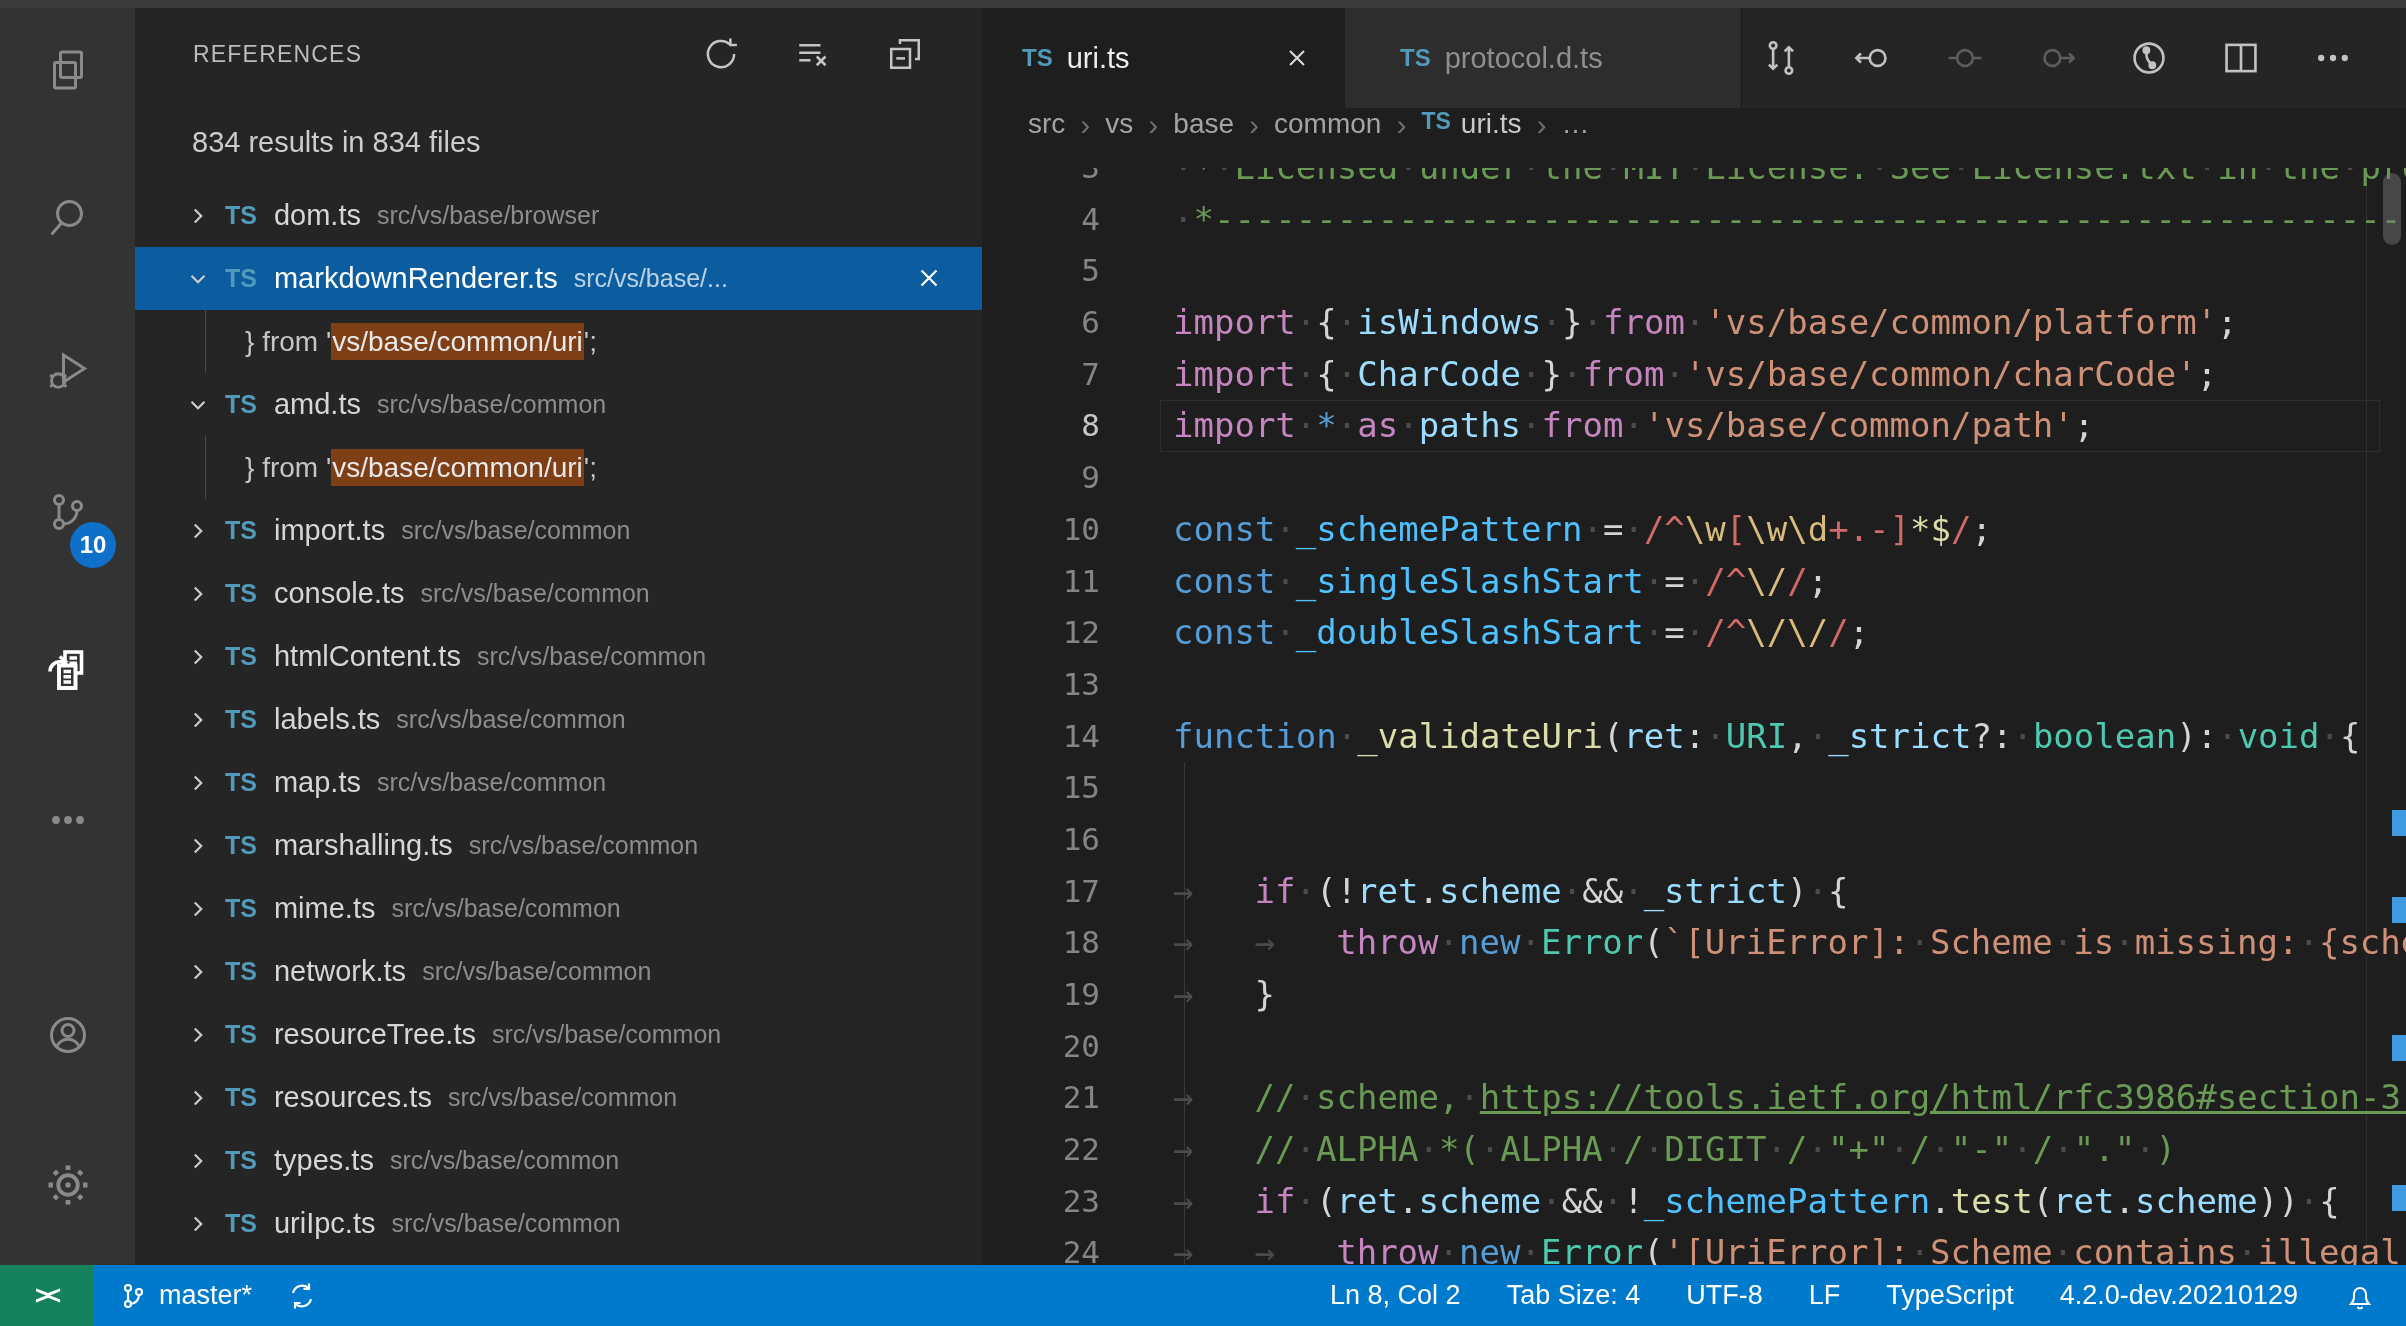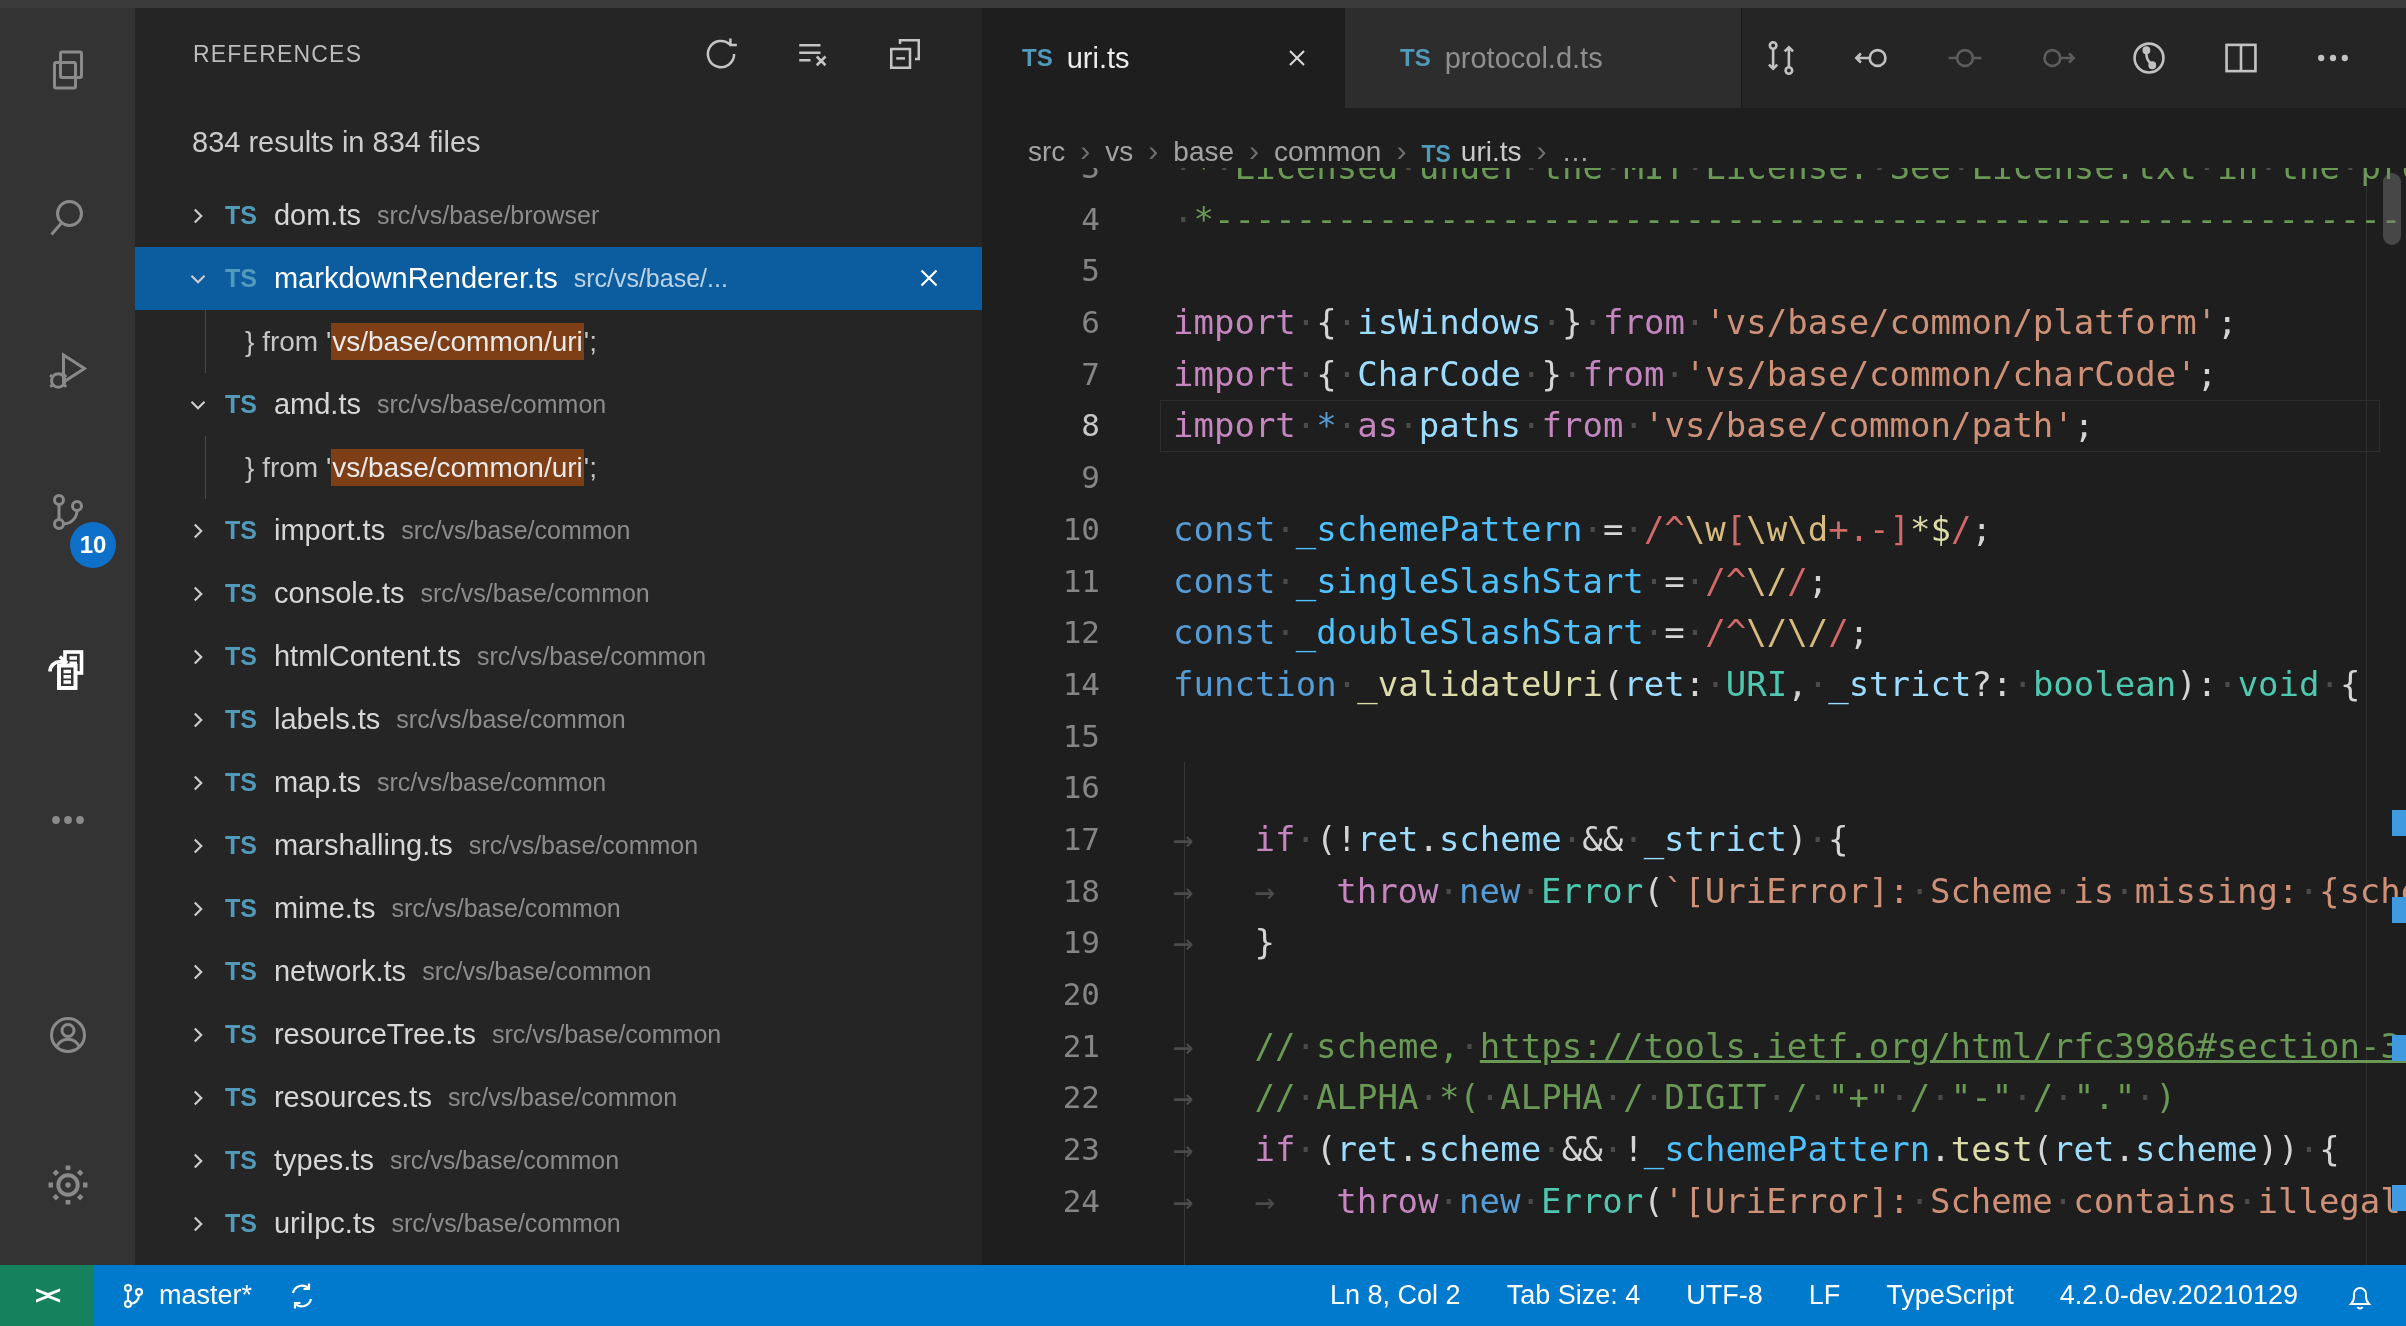--- a/index.html
+++ b/index.html
@@ -47,21 +47,21 @@
   .tab-label{margin-left:14px;font-size:29px;color:#ececec}
   .etab.inactive .tab-label{color:#8f8f8f}
   .tabclose{margin-left:auto;width:28px;height:28px;color:#d9d9d9;cursor:pointer}
   .tabclose svg{width:28px;height:28px}
   #editor-actions{position:absolute;top:8px;right:0;height:100px;display:flex;align-items:center;gap:50px;padding-right:52px}
   .eact{width:42px;height:42px;color:#c2c2c2;cursor:pointer}
   .eact.dim{color:#5d5d5d}
   .eact svg{width:42px;height:42px}
   
   #breadcrumb{position:absolute;left:982px;top:108px;right:0;height:60px;background:#1e1e1e;
-              display:flex;align-items:flex-end;padding-left:46px;font-size:28px;color:#a3a3a3}
+              display:flex;align-items:flex-start;padding-left:46px;font-size:28px;color:#a3a3a3}
   .bc-sep{color:#6f6f6f;margin:0 15px;font-size:30px}
   .bc-item{cursor:pointer}
   #breadcrumb .ts-badge{font-size:23px;margin:0 10px 0 0}
   
   #code{position:absolute;left:982px;top:168px;right:0;bottom:61px;background:#1e1e1e;overflow:hidden}
   #lines{position:absolute;left:0;top:-26px;right:0}
   .code-line{display:flex;height:51.7px;line-height:51.7px;font-family:"DejaVu Sans Mono",monospace;
              font-size:34px;white-space:pre;position:relative}
   .ln{flex:none;width:191px;box-sizing:border-box;padding-right:73px;text-align:right;color:#858585;
       font-size:31px;font-family:"DejaVu Sans Mono",monospace;cursor:pointer}
@@ -448,20 +448,21 @@
         <div class="code-line"><span class="ln">3</span><span class="lc"><span class="tok comment"><span class="ws">·</span>*<span class="ws">·</span>Licensed<span class="ws">·</span>under<span class="ws">·</span>the<span class="ws">·</span>MIT<span class="ws">·</span>License.<span class="ws">·</span>See<span class="ws">·</span>License.txt<span class="ws">·</span>in<span class="ws">·</span>the<span class="ws">·</span>projectrootforlicenseinformation.</span></span></div>
         <div class="code-line"><span class="ln">4</span><span class="lc"><span class="tok comment"><span class="ws">·</span>*------------------------------------------------------------------------------------------</span></span></div>
         <div class="code-line"><span class="ln">5</span><span class="lc"></span></div>
         <div class="code-line"><span class="ln">6</span><span class="lc"><span class="tok kw">import<span class="ws">·</span></span><span class="tok punct">{<span class="ws">·</span></span><span class="tok var">isWindows</span><span class="tok punct"><span class="ws">·</span>}<span class="ws">·</span></span><span class="tok kw">from<span class="ws">·</span></span><span class="tok str">'vs/base/common/platform'</span><span class="tok punct">;</span></span></div>
         <div class="code-line"><span class="ln">7</span><span class="lc"><span class="tok kw">import<span class="ws">·</span></span><span class="tok punct">{<span class="ws">·</span></span><span class="tok var">CharCode</span><span class="tok punct"><span class="ws">·</span>}<span class="ws">·</span></span><span class="tok kw">from<span class="ws">·</span></span><span class="tok str">'vs/base/common/charCode'</span><span class="tok punct">;</span></span></div>
         <div class="code-line current"><span class="ln">8</span><span class="lc"><span class="tok kw">import<span class="ws">·</span></span><span class="tok kw2">*<span class="ws">·</span></span><span class="tok kw">as<span class="ws">·</span></span><span class="tok var">paths<span class="ws">·</span></span><span class="tok kw">from<span class="ws">·</span></span><span class="tok str">'vs/base/common/path'</span><span class="tok punct">;</span></span></div>
         <div class="code-line"><span class="ln">9</span><span class="lc"></span></div>
         <div class="code-line"><span class="ln">10</span><span class="lc"><span class="tok kw2">const<span class="ws">·</span></span><span class="tok constvar">_schemePattern<span class="ws">·</span></span><span class="tok punct">=<span class="ws">·</span></span><span class="tok regex">/^</span><span class="tok resc">\w</span><span class="tok regex">[</span><span class="tok resc">\w\d</span><span class="tok regex">+.-</span><span class="tok regex">]</span><span class="tok requant">*$</span><span class="tok regex">/</span><span class="tok punct">;</span></span></div>
         <div class="code-line"><span class="ln">11</span><span class="lc"><span class="tok kw2">const<span class="ws">·</span></span><span class="tok constvar">_singleSlashStart<span class="ws">·</span></span><span class="tok punct">=<span class="ws">·</span></span><span class="tok regex">/^</span><span class="tok resc">\/</span><span class="tok regex">/</span><span class="tok punct">;</span></span></div>
         <div class="code-line"><span class="ln">12</span><span class="lc"><span class="tok kw2">const<span class="ws">·</span></span><span class="tok constvar">_doubleSlashStart<span class="ws">·</span></span><span class="tok punct">=<span class="ws">·</span></span><span class="tok regex">/^</span><span class="tok resc">\/\/</span><span class="tok regex">/</span><span class="tok punct">;</span></span></div>
+        <div class="code-line"><span class="ln">13</span><span class="lc"></span></div>
         <div class="code-line"><span class="ln">14</span><span class="lc"><span class="tok kw2">function<span class="ws">·</span></span><span class="tok fn">_validateUri</span><span class="tok punct">(</span><span class="tok var">ret</span><span class="tok punct">:<span class="ws">·</span></span><span class="tok type">URI</span><span class="tok punct">,<span class="ws">·</span></span><span class="tok var">_strict</span><span class="tok punct">?:<span class="ws">·</span></span><span class="tok type">boolean</span><span class="tok punct">):<span class="ws">·</span></span><span class="tok type">void<span class="ws">·</span></span><span class="tok punct">{</span></span></div>
         <div class="code-line"><span class="ln">15</span><span class="lc"></span></div>
         <div class="code-line"><span class="ln">16</span></div>
         <div class="code-line"><span class="ln">17</span><span class="lc"><span class="tabws">→</span><span class="tok kw">if<span class="ws">·</span></span><span class="tok punct">(!</span><span class="tok var">ret</span><span class="tok punct">.</span><span class="tok var">scheme<span class="ws">·</span></span><span class="tok punct">&amp;&amp;<span class="ws">·</span></span><span class="tok var">_strict</span><span class="tok punct">)<span class="ws">·</span>{</span></span></div>
         <div class="code-line"><span class="ln">18</span><span class="lc"><span class="tabws">→</span><span class="tabws">→</span><span class="tok kw">throw<span class="ws">·</span></span><span class="tok kw2">new<span class="ws">·</span></span><span class="tok type">Error</span><span class="tok punct">(</span><span class="tok str">`[UriError]:<span class="ws">·</span>Scheme<span class="ws">·</span>is<span class="ws">·</span>missing:<span class="ws">·</span>{scheme:"",authority:"${ret.authority}",path:"${ret.path}"}`</span></span></div>
         <div class="code-line"><span class="ln">19</span><span class="lc"><span class="tabws">→</span><span class="tok punct">}</span></span></div>
         <div class="code-line"><span class="ln">20</span><span class="lc"></span></div>
         <div class="code-line"><span class="ln">21</span><span class="lc"><span class="tabws">→</span><span class="tok comment">//<span class="ws">·</span>scheme,<span class="ws">·</span></span><span class="tok link">https://tools.ietf.org/html/rfc3986#section-3.1</span></span></div>
         <div class="code-line"><span class="ln">22</span><span class="lc"><span class="tabws">→</span><span class="tok comment">//<span class="ws">·</span>ALPHA<span class="ws">·</span>*(<span class="ws">·</span>ALPHA<span class="ws">·</span>/<span class="ws">·</span>DIGIT<span class="ws">·</span>/<span class="ws">·</span>"+"<span class="ws">·</span>/<span class="ws">·</span>"-"<span class="ws">·</span>/<span class="ws">·</span>"."<span class="ws">·</span>)</span></span></div>
         <div class="code-line"><span class="ln">23</span><span class="lc"><span class="tabws">→</span><span class="tok kw">if<span class="ws">·</span></span><span class="tok punct">(</span><span class="tok var">ret</span><span class="tok punct">.</span><span class="tok var">scheme<span class="ws">·</span></span><span class="tok punct">&amp;&amp;<span class="ws">·</span></span><span class="tok punct">!</span><span class="tok constvar">_schemePattern</span><span class="tok punct">.</span><span class="tok fn">test</span><span class="tok punct">(</span><span class="tok var">ret</span><span class="tok punct">.</span><span class="tok var">scheme</span><span class="tok punct">))<span class="ws">·</span>{</span></span></div>

